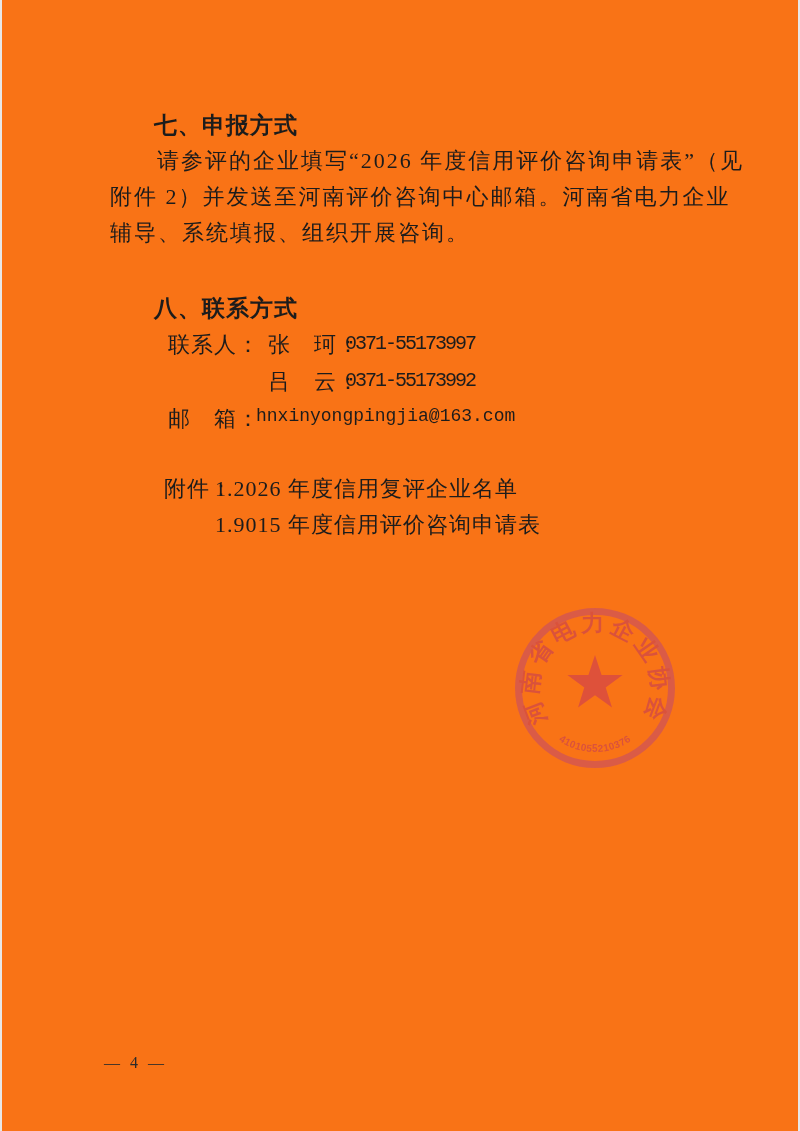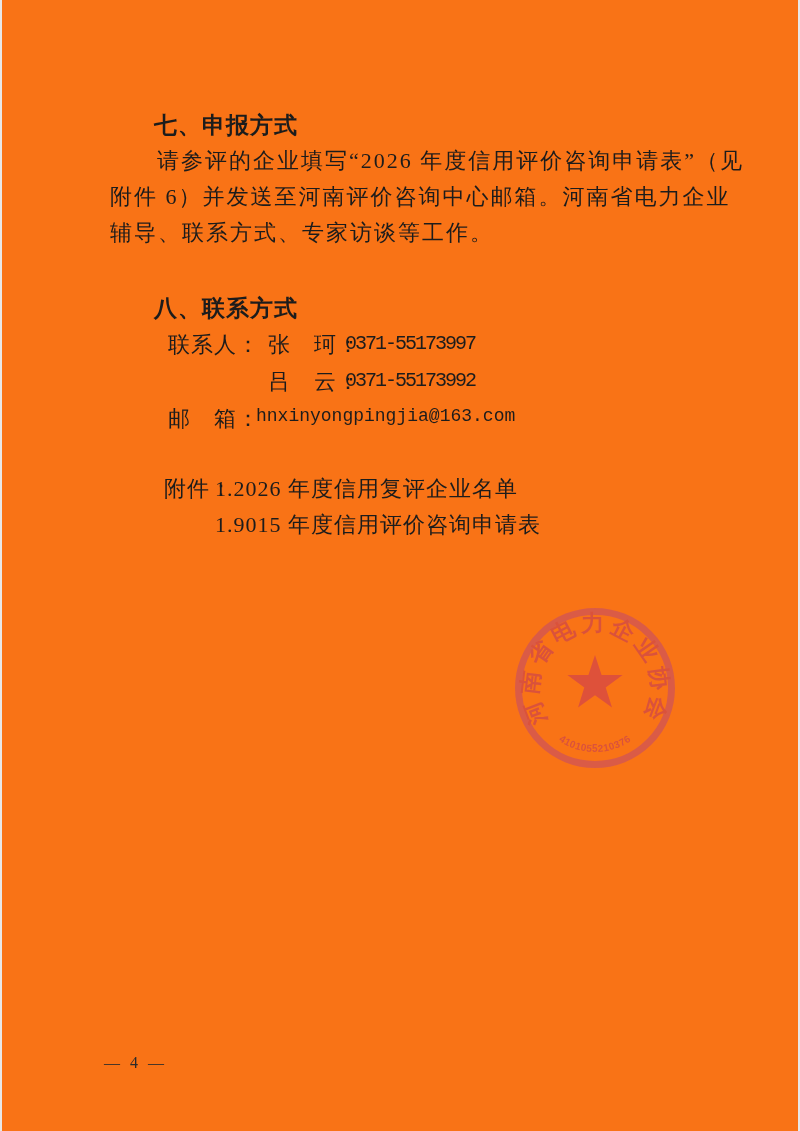--- a/index.html
+++ b/index.html
@@ -57,22 +57,22 @@
 </style>
 </head>
 <body>
 
 <div class="page">
 
   <div id="heading-7" class="heading">七、申报方式</div>
 
   <div class="para">
     <div class="line">请参评的企业填写“2026 年度信用评价咨询申请表”（见</div>
-    <div class="line">附件 6）并发送至河南评价咨询中心邮箱。河南省电力企业</div>
-    <div class="line">辅导、联系方式、专家访谈等工作。</div>
+    <div class="line">附件 2）并发送至河南评价咨询中心邮箱。河南省电力企业</div>
+    <div class="line">辅导、系统填报、组织开展咨询。</div>
   </div>
 
   <div id="heading-8" class="heading">八、联系方式</div>
 
   <div id="contact-row-1" class="crow">
     <span class="lab">联系人：</span>
     <span class="name">张　珂：</span>
     <span class="phone">0371-55173997</span>
   </div>
 

